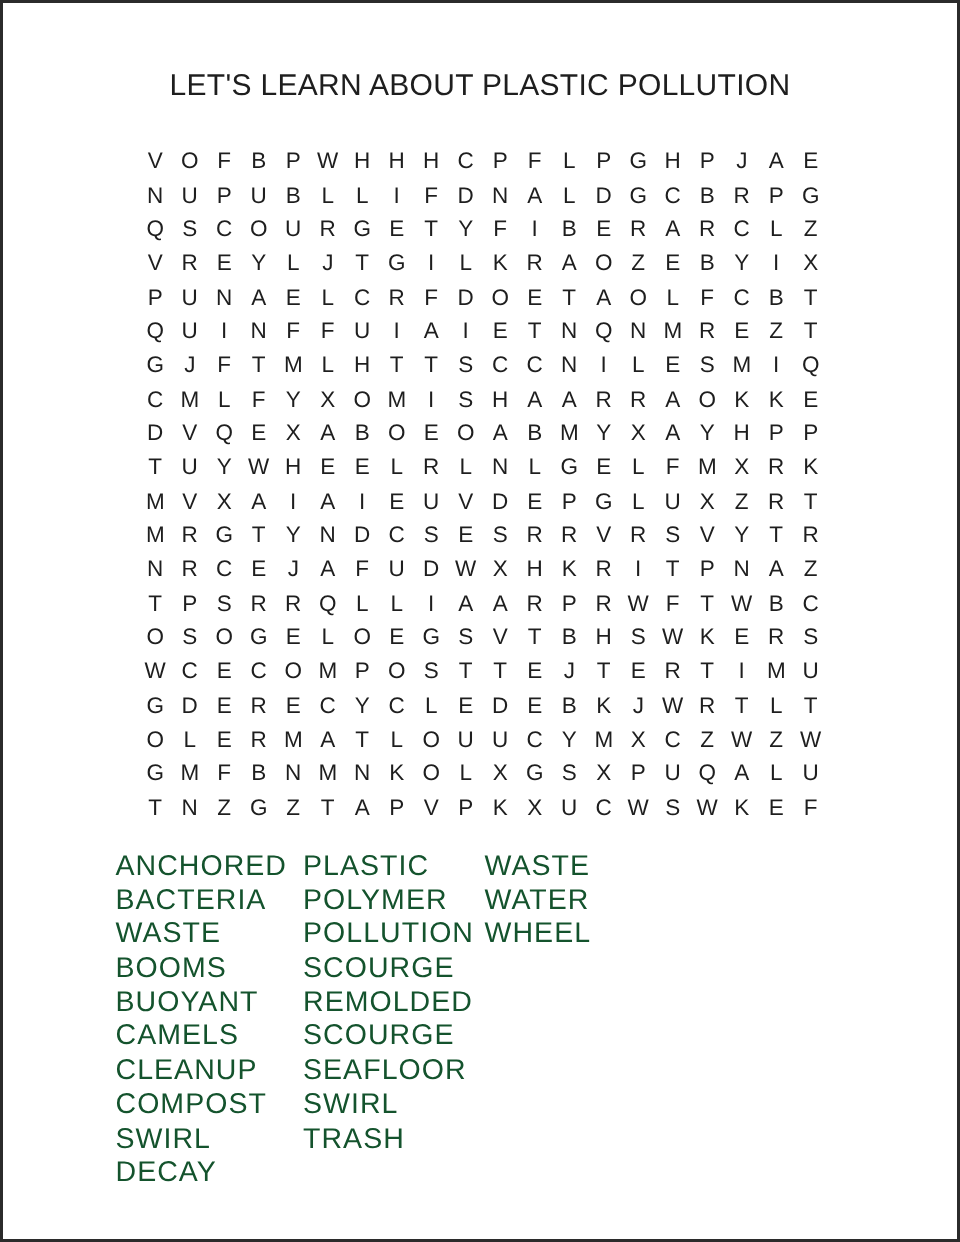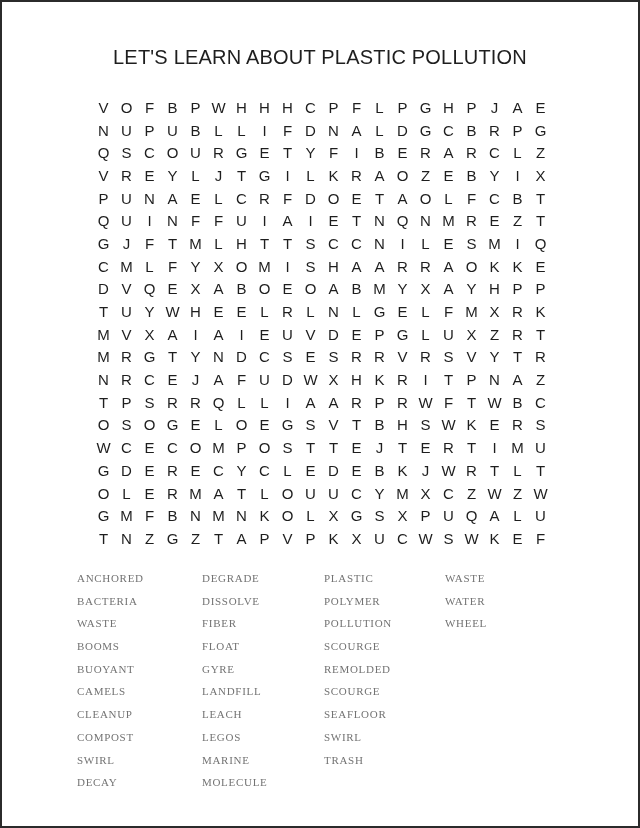--- a/index.html
+++ b/index.html
@@ -53,25 +53,24 @@
     align-items: flex-start;
   }
   .wcol { display: flex; flex-direction: column; }
   .wcol-0 { width: 125px; }
   .wcol-1 { width: 122px; }
   .wcol-2 { width: 121px; }
   .wcol-3 { width: auto; }
   .word {
     height: 22.7px;
     line-height: 22.7px;
-    font-size: 11px;
+    font-size: 19px;
     letter-spacing: 0.7px;
-    color: #737373;
+    color: #14532d;
     white-space: nowrap;
-    font-family: Liberation Serif, serif;
   }
 </style>
 </head>
 <body>
 
 <div class="page">
   <div class="title">LET'S LEARN ABOUT PLASTIC POLLUTION</div>
 
   <div class="grid">
       <span class="cell">V</span>
@@ -481,32 +480,20 @@
         <div class="word">ANCHORED</div>
         <div class="word">BACTERIA</div>
         <div class="word">WASTE</div>
         <div class="word">BOOMS</div>
         <div class="word">BUOYANT</div>
         <div class="word">CAMELS</div>
         <div class="word">CLEANUP</div>
         <div class="word">COMPOST</div>
         <div class="word">SWIRL</div>
         <div class="word">DECAY</div>
-      </div>
-    <div class="wcol wcol-1">
-        <div class="word">DEGRADE</div>
-        <div class="word">DISSOLVE</div>
-        <div class="word">FIBER</div>
-        <div class="word">FLOAT</div>
-        <div class="word">GYRE</div>
-        <div class="word">LANDFILL</div>
-        <div class="word">LEACH</div>
-        <div class="word">LEGOS</div>
-        <div class="word">MARINE</div>
-        <div class="word">MOLECULE</div>
       </div>
     <div class="wcol wcol-2">
         <div class="word">PLASTIC</div>
         <div class="word">POLYMER</div>
         <div class="word">POLLUTION</div>
         <div class="word">SCOURGE</div>
         <div class="word">REMOLDED</div>
         <div class="word">SCOURGE</div>
         <div class="word">SEAFLOOR</div>
         <div class="word">SWIRL</div>

